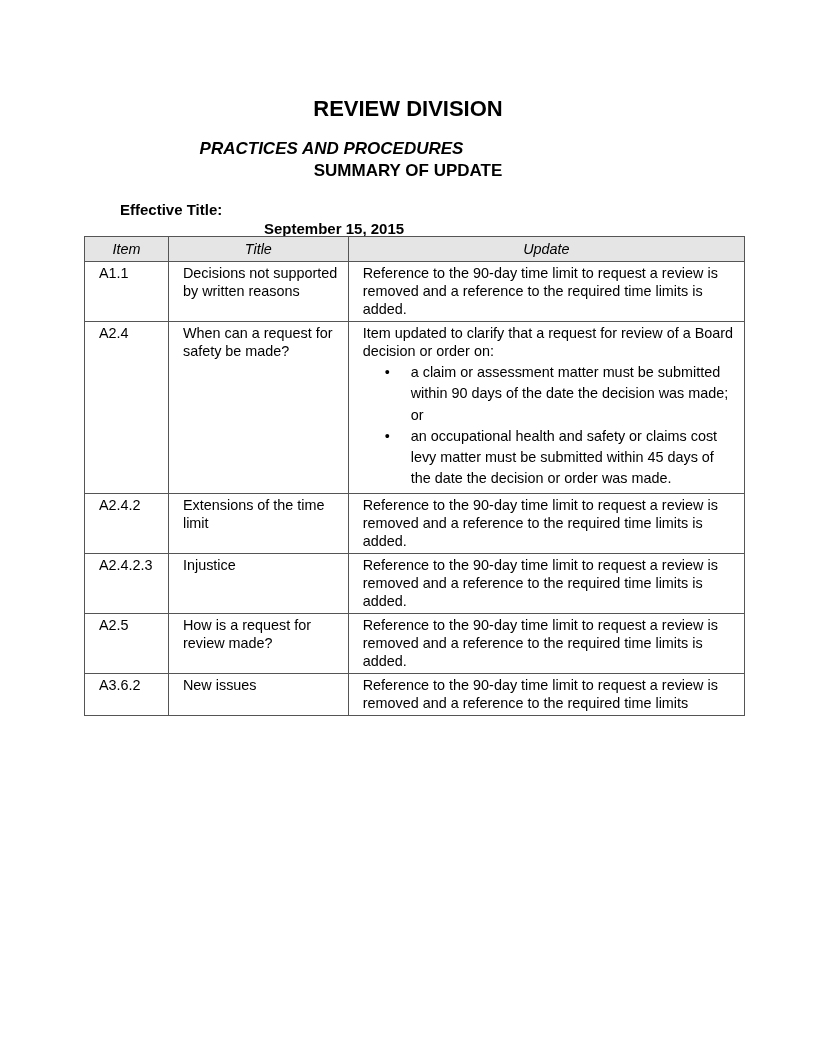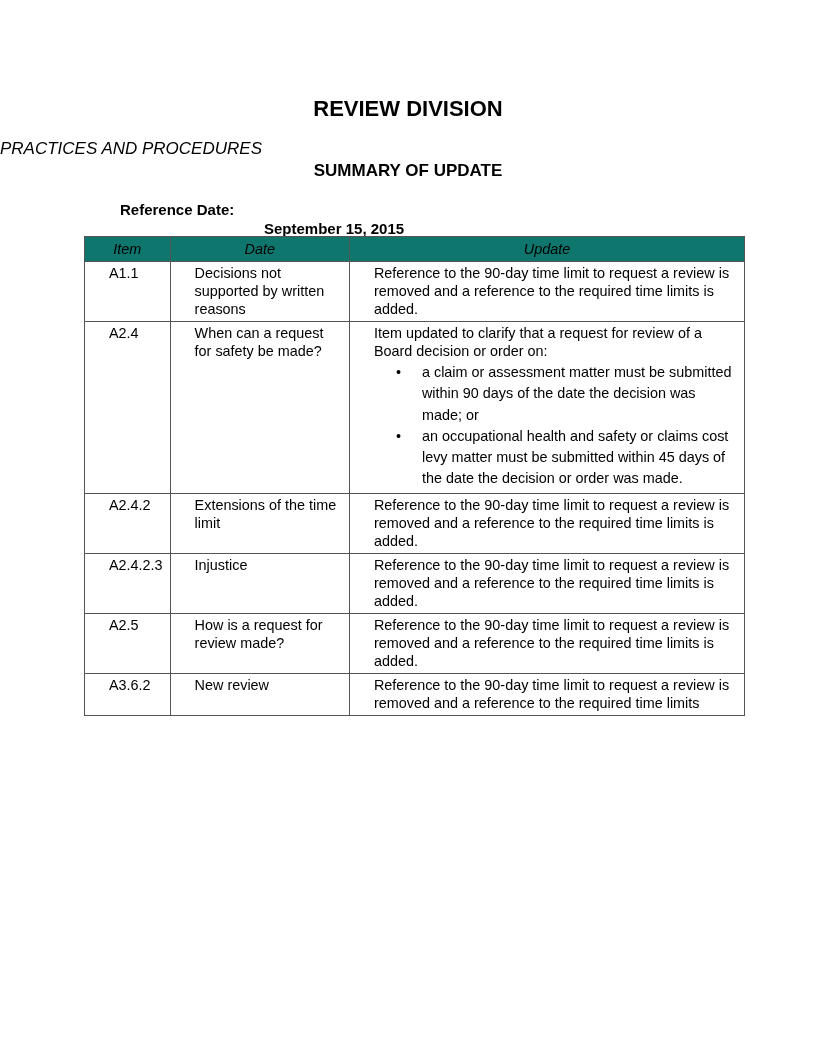--- a/index.html
+++ b/index.html
@@ -1,55 +1,55 @@
 <!DOCTYPE html>
 <html><head>
 <meta charset="utf-8">
 <style>
   html, body { margin: 0; padding: 0; background: #ffffff; }
   body { width: 816px; height: 1056px; position: relative; overflow: hidden;
          font-family: "Liberation Sans", sans-serif; color: #000; }
   .title1 { position: absolute; top: 96px; left: 0; width: 816px; text-align: center;
             font-weight: bold; font-size: 22px; }
-  .title2 { position: absolute; top: 139px; left: 0; width: 663px; text-align: left;
-            font-weight: normal; font-style: italic; font-size: 17px; }
+  .title2 { position: absolute; top: 139px; left: 0; width: 663px; text-align: center;
+            font-weight: bold; font-style: italic; font-size: 17px; }
   .title3 { position: absolute; top: 161px; left: 0; width: 816px; text-align: center;
             font-weight: bold; font-size: 17px; }
   .eff-label { position: absolute; top: 201px; left: 120px; font-weight: bold; font-size: 15px; }
   .eff-value { position: absolute; top: 201px; left: 264px; font-weight: bold; font-size: 15px; margin-top: 19px; }
   table { position: absolute; top: 236px; left: 84px; width: 661px;
           border-collapse: collapse; font-size: 14.4px; line-height: 18px; }
-  th, td { border: 1.3px solid #555; vertical-align: top; padding: 2px 7px 3px 24px; text-align: left; }
-  th { background: #0f766e; font-weight: normal; font-style: italic; text-align: center;
+  th, td { border: 1.3px solid #555; vertical-align: top; padding: 2px 7px 3px 14px; text-align: left; }
+  th { background: #e5e5e5; font-weight: normal; font-style: italic; text-align: center;
        padding: 3px 7px 2px 7px; height: 19px; }
   col.c1 { width: 84px; } col.c2 { width: 180px; } col.c3 { width: 397px; }
   ul { margin: 2px 0 0 0; padding-left: 48px; list-style: none; line-height: 21.3px; }
   ul li { position: relative; }
   ul li::before { content: "\2022"; position: absolute; left: -26px; }
   .clip { height: 36px; overflow: hidden; }
 </style>
 </head>
 <body>
 
 <div class="title1">REVIEW DIVISION</div>
 <div class="title2">PRACTICES AND PROCEDURES</div>
 <div class="title3">SUMMARY OF UPDATE</div>
-<div class="eff-label">Reference Date:</div>
+<div class="eff-label">Effective Title:</div>
 <div class="eff-value">September 15, 2015</div>
 
 <table>
   <colgroup>
       <col class="c1">
       <col class="c2">
       <col class="c3">
     </colgroup>
   <thead>
     <tr>
       <th>Item</th>
-      <th>Date</th>
+      <th>Title</th>
       <th>Update</th>
     </tr>
   </thead>
   <tbody>
     <tr>
       <td>A1.1</td>
       <td>Decisions not supported by written reasons</td>
       <td>Reference to the 90-day time limit to request a review is removed and a reference to the required time limits is added.</td>
     </tr>
     <tr>
@@ -73,19 +73,19 @@
       <td>Injustice</td>
       <td>Reference to the 90-day time limit to request a review is removed and a reference to the required time limits is added.</td>
     </tr>
     <tr>
       <td>A2.5</td>
       <td>How is a request for review made?</td>
       <td>Reference to the 90-day time limit to request a review is removed and a reference to the required time limits is added.</td>
     </tr>
     <tr>
       <td>A3.6.2</td>
-      <td>New review</td>
+      <td>New issues</td>
       <td>
           <div class="clip">Reference to the 90-day time limit to request a review is removed and a reference to the required time limits</div>
         </td>
     </tr>
   </tbody>
 </table>
 
 </body></html>

